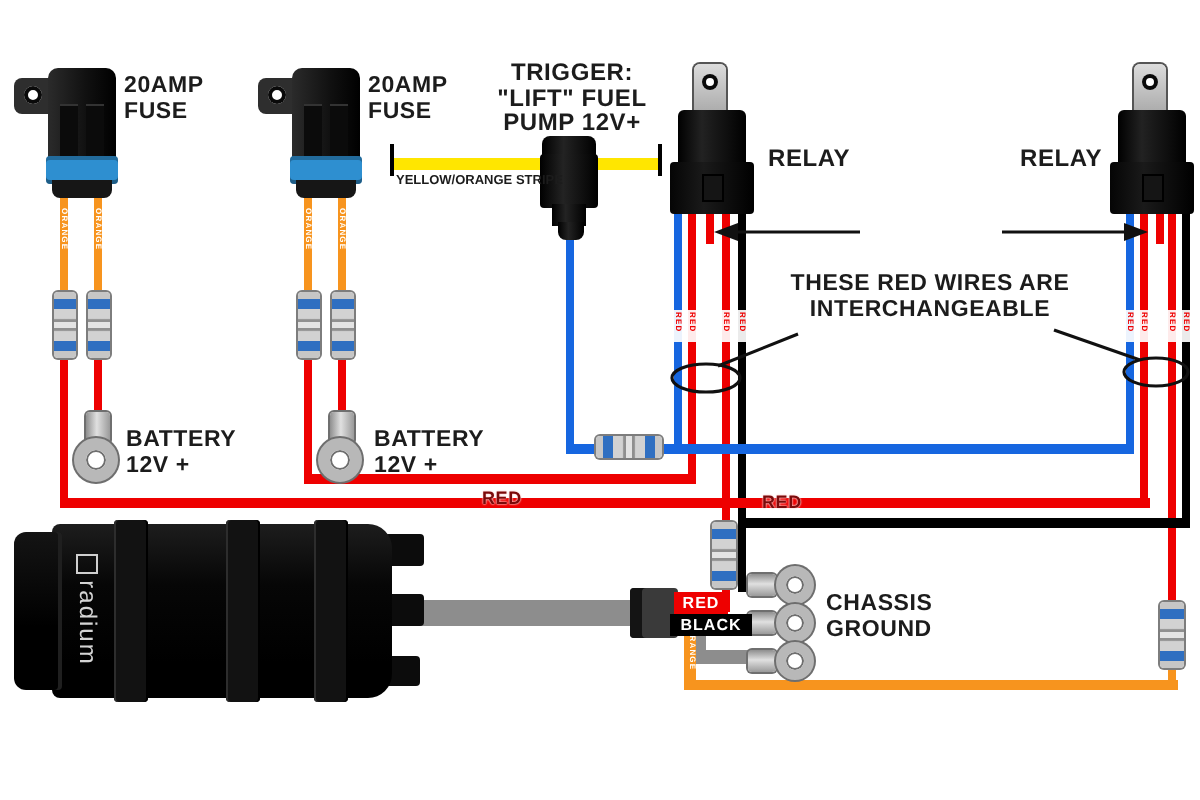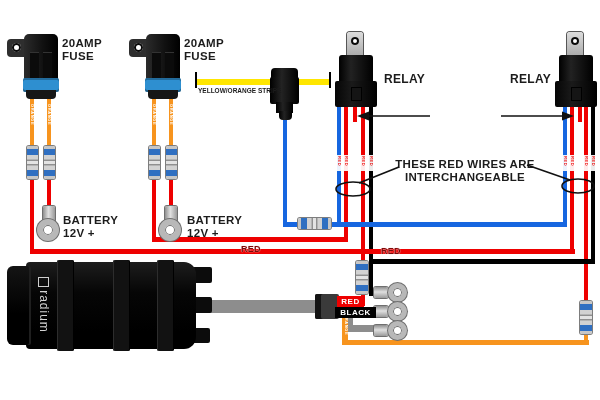--- a/index.html
+++ b/index.html
@@ -220,29 +220,34 @@
       <span class="micro">RED</span>
     </div>
 
   <div class="chip" style="left:337px;top:296px;width:27px;height:11px;background:var(--wire-red);">RED</div>
   <div class="chip" style="left:335px;top:307px;width:41px;height:11px;background:#000;">BLACK</div>
 
   <div class="lbl" style="left:62px;top:37px;">20AMP
 FUSE</div>
   <div class="lbl" style="left:184px;top:37px;">20AMP
 FUSE</div>
+  <div class="lbl center" style="left:230px;top:30px;width:112px;font-size:12px;">TRIGGER:
+"LIFT" FUEL
+PUMP 12V+</div>
   <div class="lbl tiny" style="left:198px;top:87px;">YELLOW/ORANGE STRIPE</div>
   <div class="lbl" style="left:384px;top:73px;font-size:12px;">RELAY</div>
   <div class="lbl" style="left:510px;top:73px;font-size:12px;">RELAY</div>
-  <div class="lbl center" style="left:383px;top:158px;width:164px;">THESE RED WIRES ARE
+  <div class="lbl center" style="left:383px;top:136px;width:164px;">THESE RED WIRES ARE
 INTERCHANGEABLE</div>
   <div class="lbl" style="left:63px;top:214px;">BATTERY
 12V +</div>
   <div class="lbl" style="left:187px;top:214px;">BATTERY
 12V +</div>
+  <div class="lbl" style="left:413px;top:296px;">CHASSIS
+GROUND</div>
   <div class="lbl bustag" style="left:241px;top:245px;">RED</div>
   <div class="lbl bustag" style="left:381px;top:247px;">RED</div>
 
   <svg class="overlay" width="600" height="400" viewBox="0 0 600 400">
     <line x1="430" y1="116" x2="368" y2="116"></line>
     <polygon points="357,116 369,111.5 369,120.5"></polygon>
     <line x1="501" y1="116" x2="562" y2="116"></line>
     <polygon points="574,116 562,111.5 562,120.5"></polygon>
     <ellipse cx="353" cy="189" rx="17" ry="7"></ellipse>
     <ellipse cx="578" cy="186" rx="16" ry="7"></ellipse>

